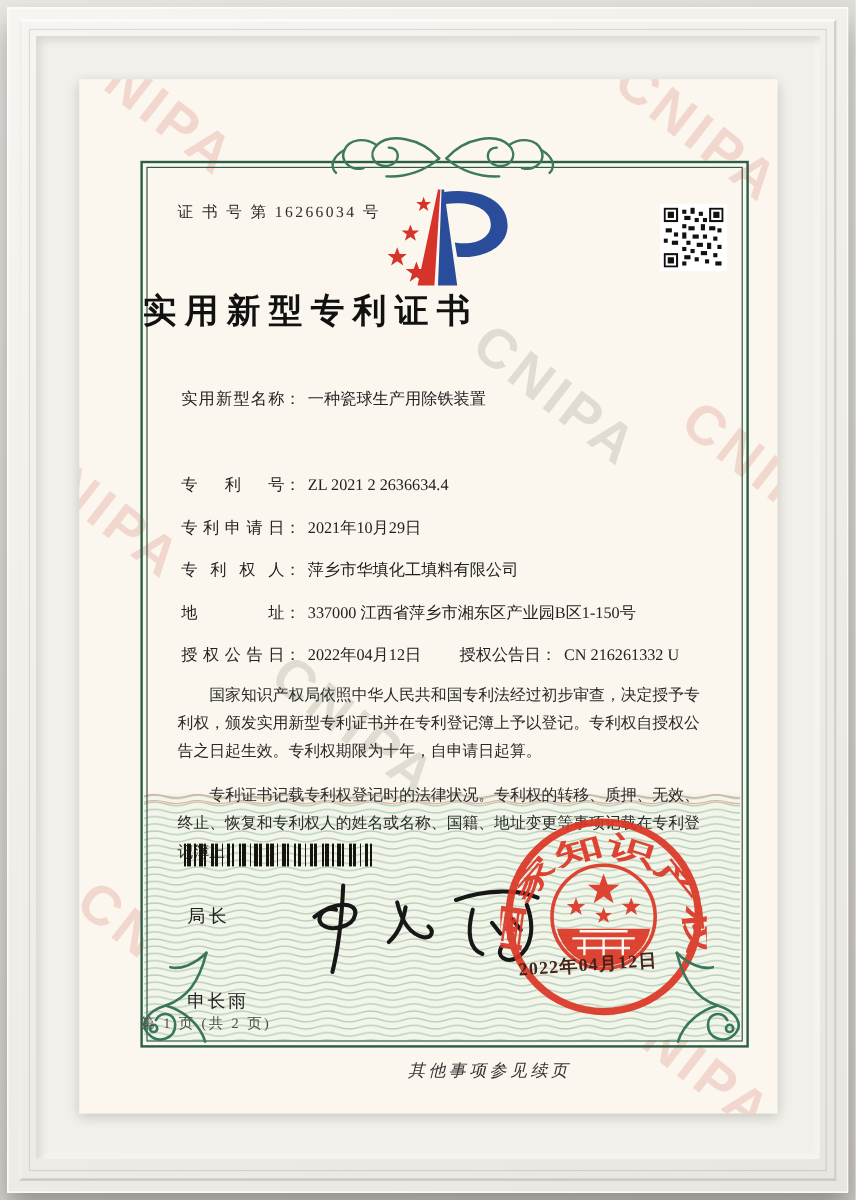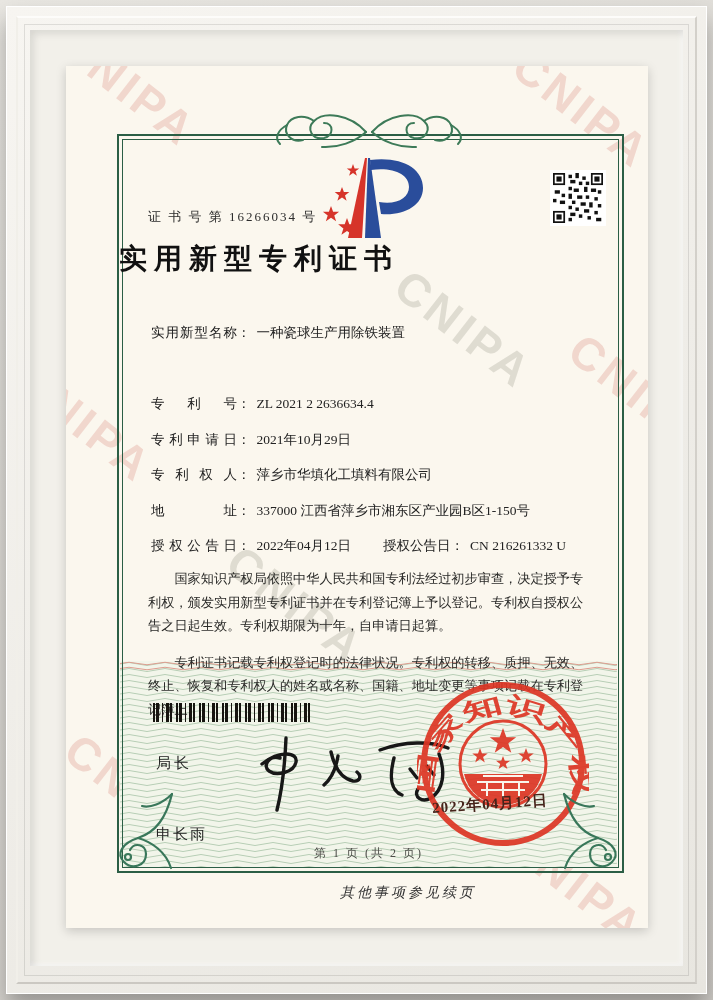--- a/index.html
+++ b/index.html
@@ -16,40 +16,40 @@
   
   .paper{position:absolute;left:66px;top:66px;width:582px;height:862px;background:#fbf7ee;
     box-shadow:0 3px 10px rgba(0,0,0,.18);overflow:hidden;}
   .wm{position:absolute;font-family:"Liberation Sans","DejaVu Sans",sans-serif;font-weight:700;
     font-size:46px;letter-spacing:4px;transform:rotate(38deg);white-space:nowrap;pointer-events:none;}
   .wm.pink{color:rgba(222,152,142,.34);}
   .wm.grey{color:rgba(143,143,128,.26);}
   .gbox{position:absolute;left:51px;top:68px;width:503px;height:735px;border:2px solid #2b5e45;}
   .gbox-inner{position:absolute;inset:3px;border:1px solid #2b5e45;}
   .waveband{position:absolute;left:54px;top:595px;width:497px;height:206px;}
-  .certno{position:absolute;left:82px;top:102px;font-size:13px;color:#2c2c2c;letter-spacing:2px;margin-top:40px;}
+  .certno{position:absolute;left:82px;top:102px;font-size:13px;color:#2c2c2c;letter-spacing:2px;}
   .logo{position:absolute;left:235px;top:88px;}
   .qr{position:absolute;left:484px;top:104px;background:#fff;padding:3px;}
   .title{position:absolute;left:53px;top:174px;width:503px;text-align:left;font-size:28px;
     font-weight:700;letter-spacing:7px;color:#111;}
   .frow{position:absolute;left:85px;font-size:13.5px;color:#222;white-space:nowrap;}
   .flabel{display:inline-block;width:86px;text-align:justify;text-align-last:justify;}
   .fcolon{margin-right:6px;}
   .fgroup2{position:absolute;left:232px;top:0;}
   .bodytxt{position:absolute;left:69px;top:488px;width:467px;font-size:13.2px;line-height:23.5px;color:#2a2a28;}
   .bodytxt p{margin:13px;text-indent:2em;}
   .barcode{position:absolute;left:87px;top:637px;width:157px;height:19px;
     background:repeating-linear-gradient(90deg,#16140f 0 2px,rgba(0,0,0,0) 2px 3px,#16140f 3px 6px,rgba(0,0,0,0) 6px 9px,#16140f 9px 10px,rgba(0,0,0,0) 10px 13px,#16140f 13px 16px,rgba(0,0,0,0) 16px 17px,#16140f 17px 19px,rgba(0,0,0,0) 19px 23px);}
   .director{position:absolute;left:90px;top:688px;font-size:15px;color:#222;letter-spacing:3px;}
   .director-name{position:absolute;left:90px;top:716px;font-size:15px;color:#222;letter-spacing:2px;margin-top:43px;}
   .sig{position:absolute;left:168px;top:662px;}
   .seal{position:absolute;left:351px;top:612px;}
   .sealdate{position:absolute;left:366px;top:727px;width:170px;font-size:15px;font-weight:700;
     color:#46241b;letter-spacing:1px;transform:rotate(-4deg);white-space:nowrap;}
-  .pagenum{position:absolute;left:51px;top:779px;width:503px;text-align:center;font-size:12px;
+  .pagenum{position:absolute;left:51px;top:779px;width:503px;text-align:left;font-size:12px;
     color:#4c4c48;letter-spacing:2px;}
   .footnote{position:absolute;left:0;top:818px;width:684px;text-align:center;font-size:14px;
     color:#333;letter-spacing:3px;font-style:italic;}
   .flourish{position:absolute;}
 </style>
 </head>
 <body>
 
 <div class="stage">
   <div class="frame-bg"></div>

